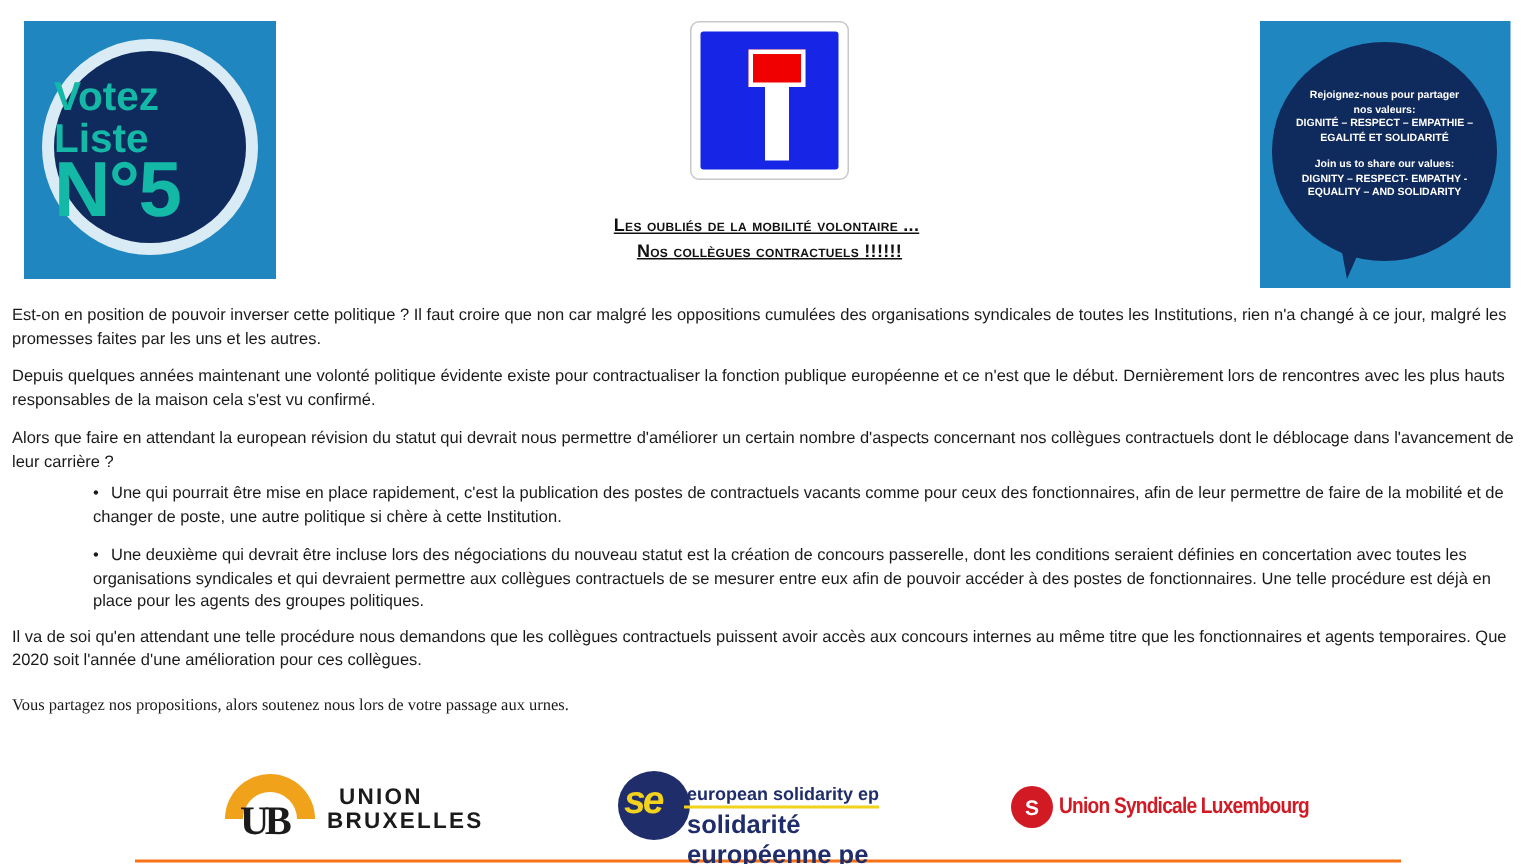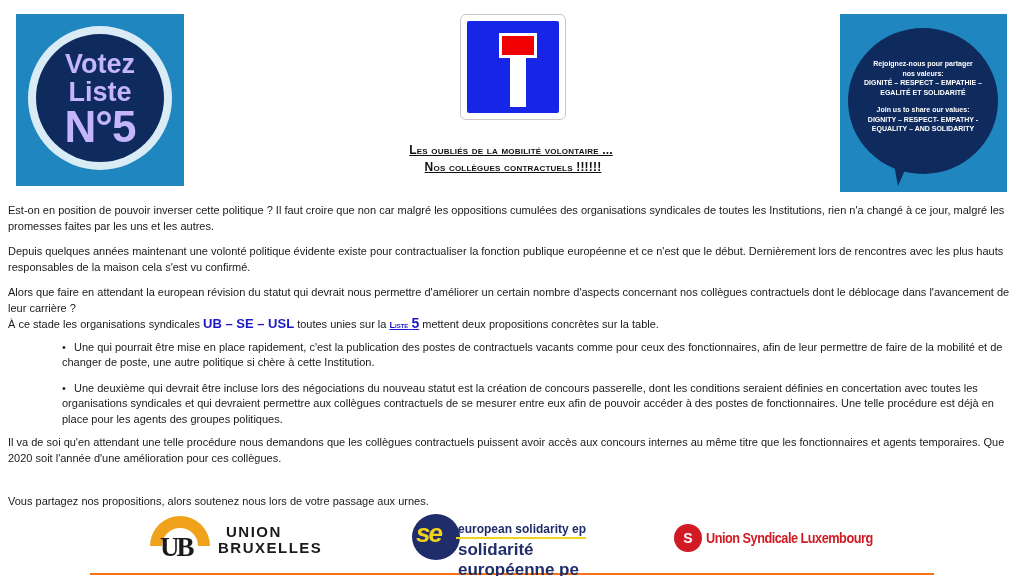--- a/index.html
+++ b/index.html
@@ -1,24 +1,24 @@
 <!DOCTYPE html>
 <html><head>
   <meta charset="utf-8">
   <style>
     html, body { margin:0; padding:0; background:#ffffff; }
     body { width:1024px; height:576px; position:relative; overflow:hidden; font-family:"Liberation Sans", sans-serif; color:#1a1a1a; }
 
     
     .badge-left { position:absolute; left:16px; top:14px; width:168px; height:172px; background:#1f86bf; }
     .badge-left .ring { position:absolute; left:12px; top:12px; width:144px; height:144px; border-radius:50%; background:#d9ecf6; }
-    .badge-left .disc { position:absolute; left:20px; top:20px; width:128px; height:128px; border-radius:50%; background:#0f2a5c; color:#c4b5fd; text-align:center; }
+    .badge-left .disc { position:absolute; left:20px; top:20px; width:128px; height:128px; border-radius:50%; background:#0f2a5c; color:#14b8a6; }
     .badge-left .l1 { position:absolute; left:0; right:0; top:16px; font-size:27px; font-weight:bold; line-height:28px; }
     .badge-left .l2 { position:absolute; left:0; right:0; top:44px; font-size:27px; font-weight:bold; line-height:28px; }
-    .badge-left .l3 { position:absolute; left:0; right:0; top:70px; font-size:44px; font-weight:bold; line-height:46px; letter-spacing:-1px; }
+    .badge-left .l3 { position:absolute; left:0; right:0; top:70px; font-size:52px; font-weight:bold; line-height:46px; letter-spacing:-1px; }
 
     
     .sign { position:absolute; left:460px; top:14px; width:104px; height:104px; border:1px solid #c8c8c8; border-radius:6px; background:#fff; }
     .sign .blue { position:absolute; left:6px; top:6px; width:92px; height:92px; background:#1726e6; border-radius:2px; }
     .sign .bar { position:absolute; left:32px; top:12px; width:38px; height:25px; background:#f00000; border:3px solid #fff; box-sizing:border-box; }
     .sign .stem { position:absolute; left:43px; top:36px; width:16px; height:50px; background:#fff; }
 
     
     .title { position:absolute; left:380px; top:142px; width:262px; text-align:center; font-weight:bold; font-size:12px; line-height:17px; color:#111; }
     .title span { text-decoration:underline; font-variant:small-caps; letter-spacing:0.2px; }
@@ -100,33 +100,30 @@
     <div>Join us to share our values:</div>
     <div>DIGNITY – RESPECT- EMPATHY -</div>
     <div>EQUALITY – AND SOLIDARITY</div>
   </div>
 </div>
 
 <div class="body">
   <p class="p mb">Est-on en position de pouvoir inverser cette politique ?  Il faut croire que non car malgré les oppositions cumulées des organisations syndicales de toutes les Institutions, rien n'a changé à ce jour, malgré les promesses faites par les uns et les autres.</p>
   <p class="p mb">Depuis quelques années maintenant une volonté politique évidente existe pour contractualiser la fonction publique européenne et ce n'est que le début.  Dernièrement lors de rencontres avec les plus hauts responsables de la maison cela s'est vu confirmé.</p>
   <p class="p">Alors que faire en attendant la european révision du statut qui devrait nous permettre d'améliorer un certain nombre d'aspects concernant nos collègues contractuels dont le déblocage dans l'avancement de leur carrière ?</p>
-  <p class="p">
-    <span>À ce stade les organisations syndicales </span><span class="strong-blue">UB – SE – USL</span><span> toutes unies sur la </span><span class="liste"><span class="sc">Liste</span> <span class="num">5</span></span><span> mettent deux propositions concrètes sur la table.</span>
-  </p>
   <div class="bullets">
     <div class="bullet">
       <span class="dot">•</span><span>Une qui pourrait être mise en place rapidement, c'est la publication des postes de contractuels vacants comme pour ceux des fonctionnaires, afin de leur permettre de faire de la mobilité et de changer de poste, une autre politique si chère à cette Institution.</span>
     </div>
     <div class="bullet">
       <span class="dot">•</span><span>Une deuxième qui devrait être incluse lors des négociations du nouveau statut est la création de concours passerelle, dont les conditions seraient définies en concertation avec toutes les organisations syndicales et qui devraient permettre  aux collègues contractuels de se mesurer entre eux afin de pouvoir accéder à des postes de fonctionnaires.  Une telle procédure est déjà en place pour les agents des groupes politiques.</span>
     </div>
   </div>
   <p class="p mb" style="margin-top:-2px;">Il va de soi qu'en attendant une telle procédure nous demandons que les collègues contractuels puissent avoir accès aux concours internes au même titre que les fonctionnaires et agents temporaires.  Que 2020 soit l'année d'une amélioration pour ces collègues.</p>
-  <p class="p" style="margin-top:28px;">Vous partagez nos propositions, alors soutenez nous lors de votre passage aux urnes.</p>
+  <p class="p" style="margin-top:14px;font-family:Liberation Serif, serif;">Vous partagez nos propositions, alors soutenez nous lors de votre passage aux urnes.</p>
 </div>
 
 <div class="footer">
   <div class="logo-ub">
     <div class="ub-arc"></div>
     <div class="ub-letters">UB</div>
     <div class="ub-name">
       <span class="n1">UNION</span>
       <span>BRUXELLES</span>
     </div>

